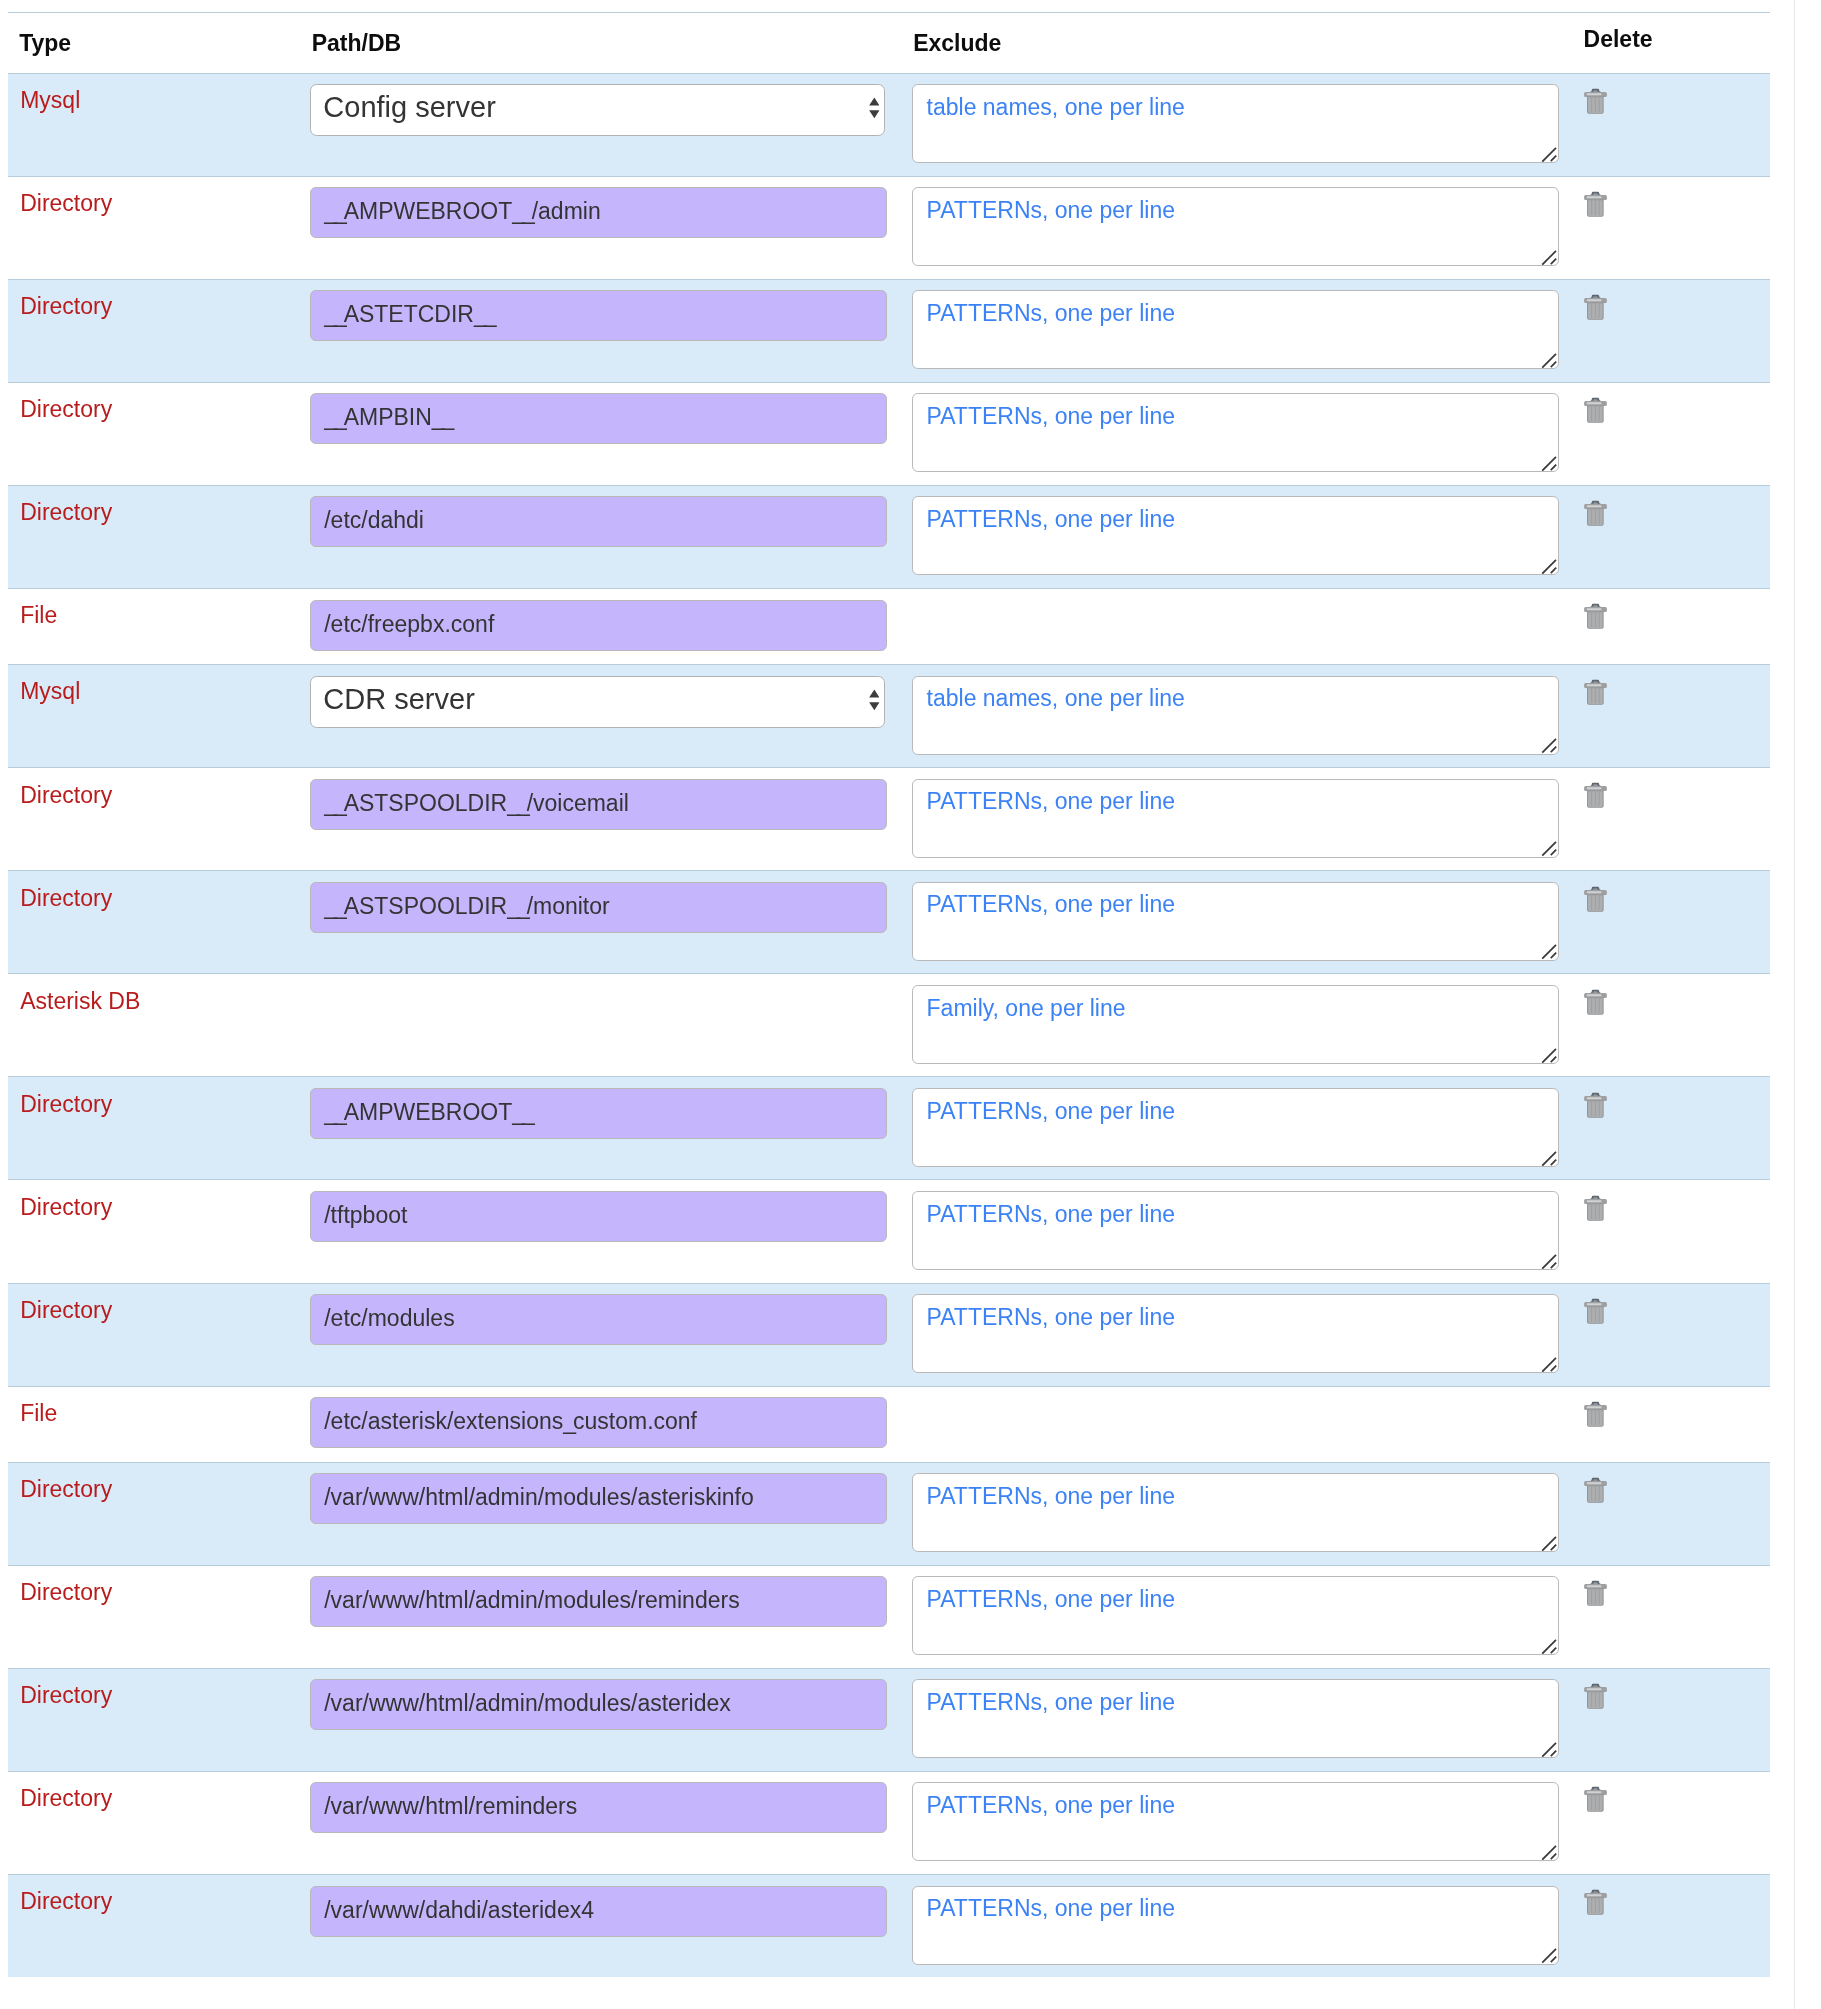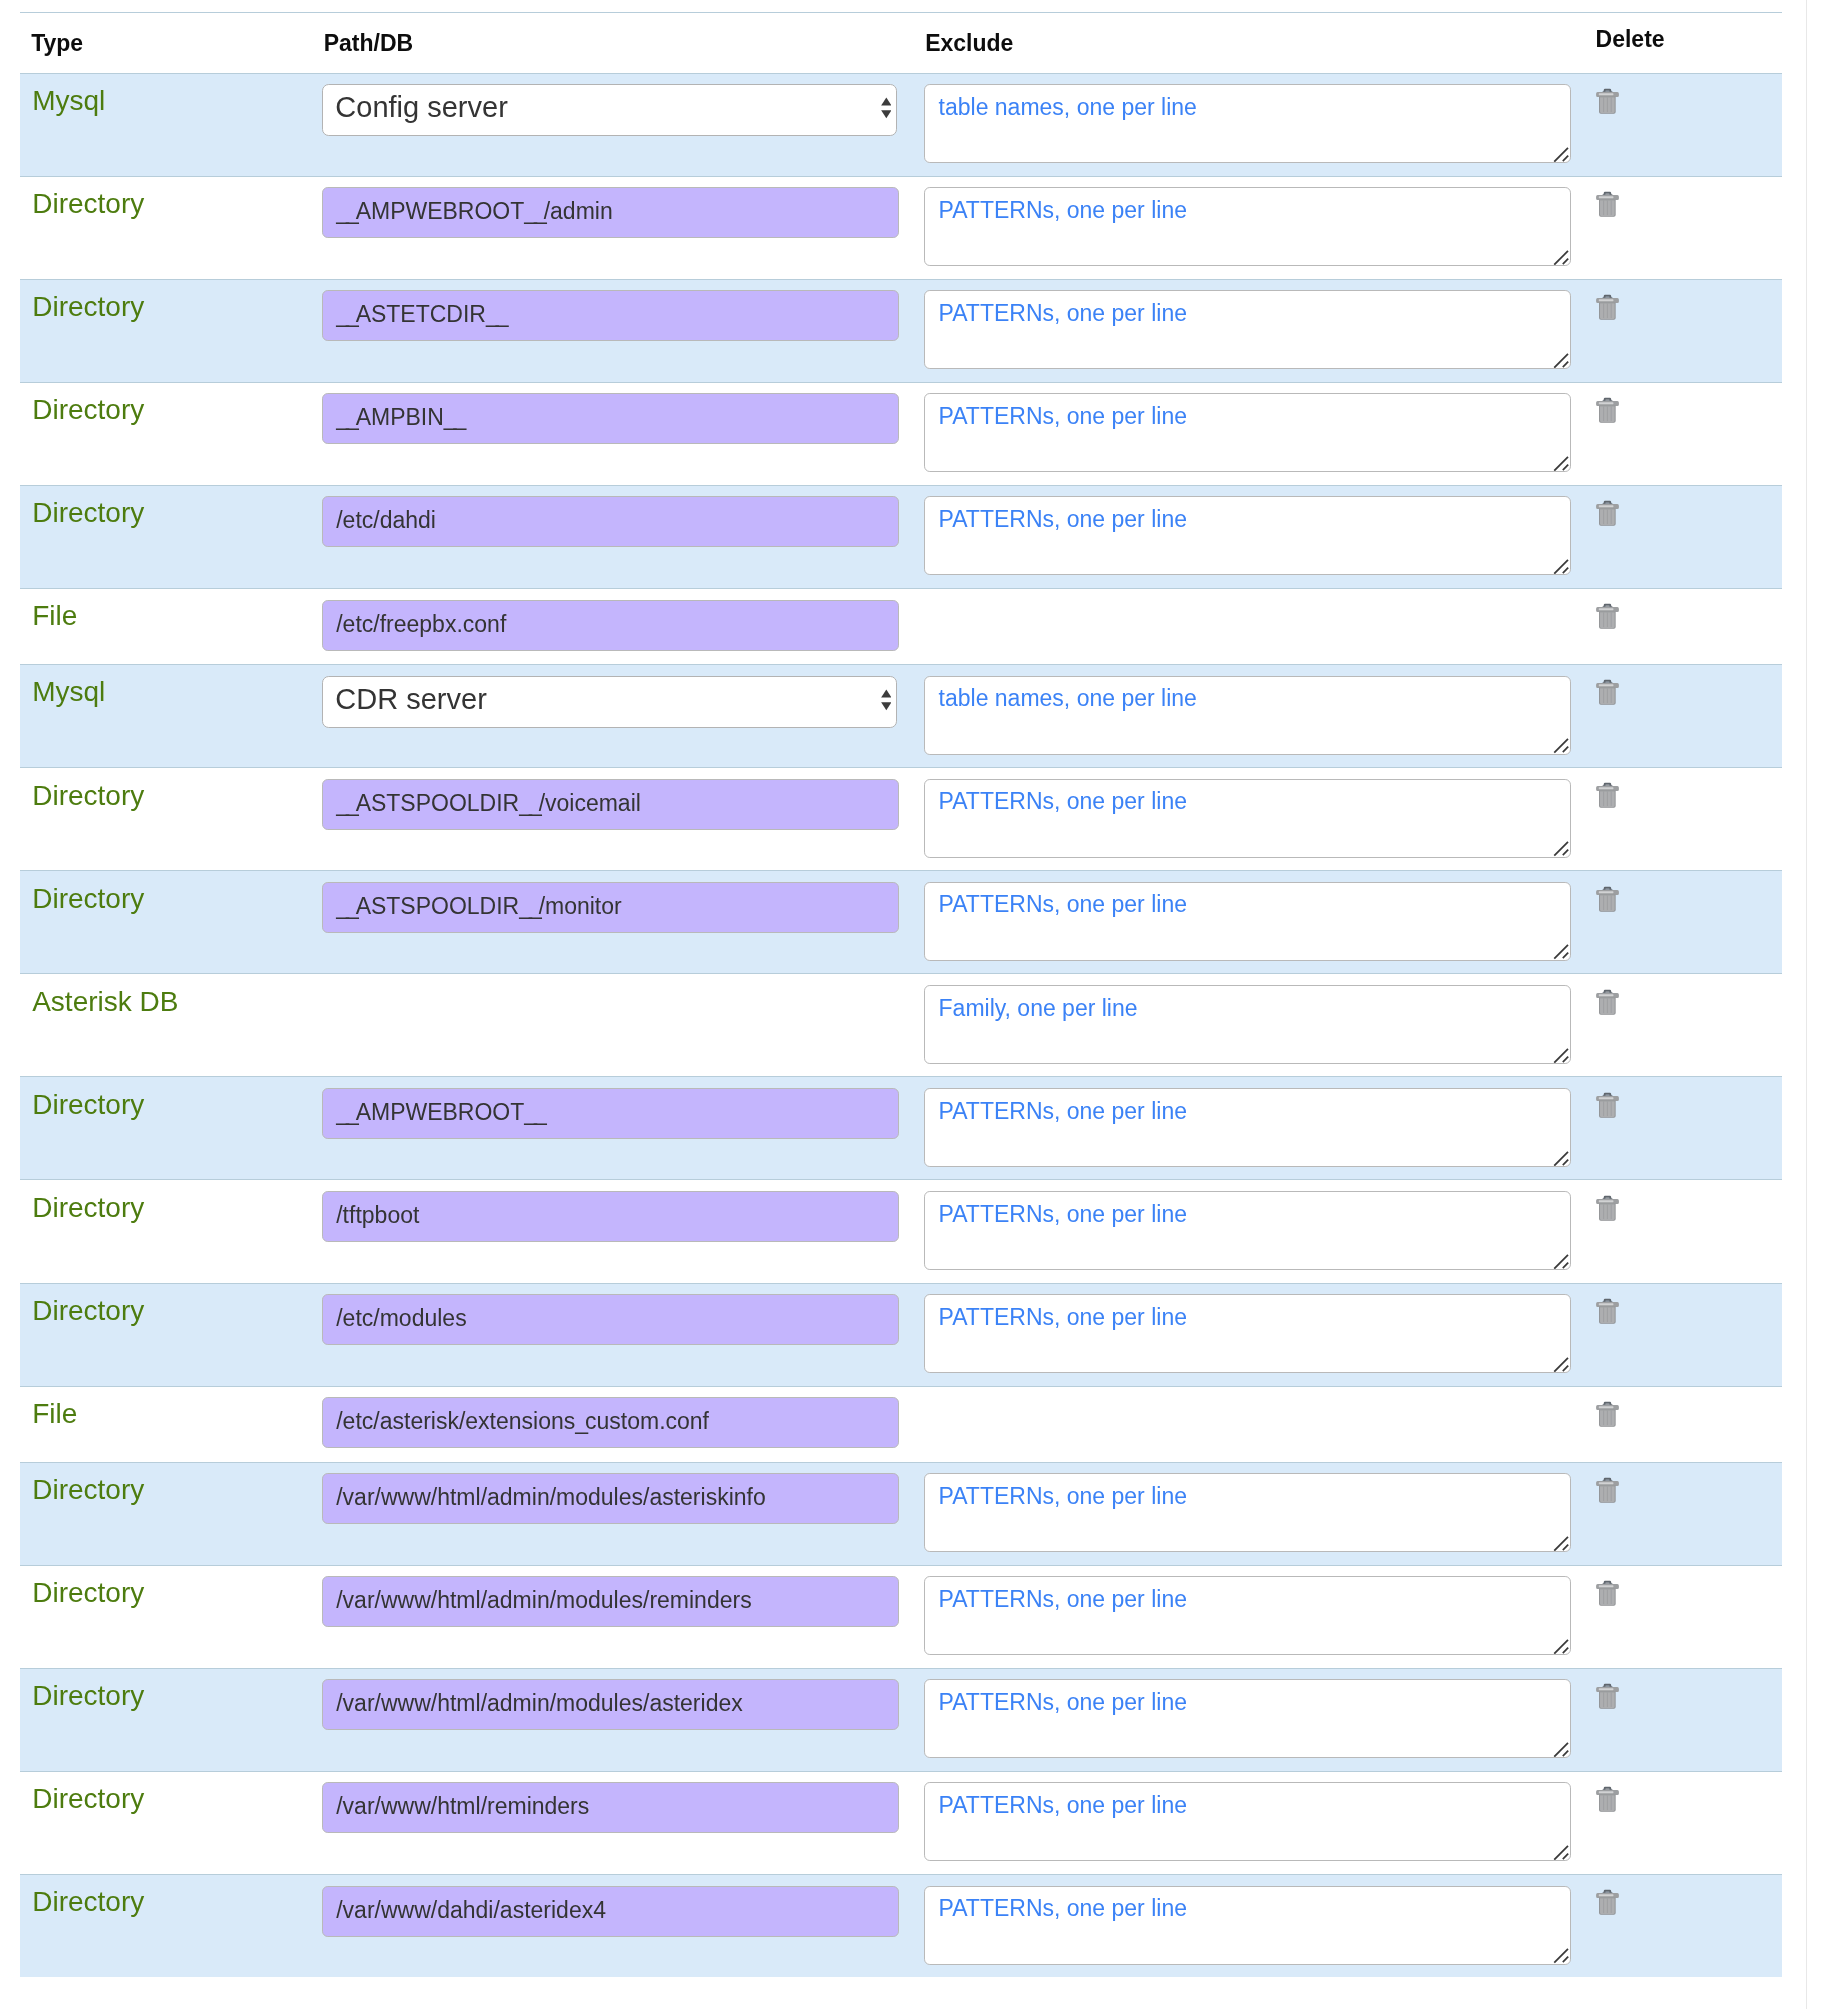--- a/index.html
+++ b/index.html
@@ -1,34 +1,34 @@
 <!DOCTYPE html>
 <html><head>
 <meta charset="utf-8">
 <title>Backup Items</title>
 <style>
   html, body { margin:0; padding:0; background:#ffffff; }
   body { font-family:"Liberation Sans", sans-serif; }
   .page { position:relative; width:1821px; height:2010px; overflow:hidden; background:#ffffff; }
-  .panel { position:absolute; left:12px; top:0; width:1795px; height:2010px; box-sizing:border-box;
+  .panel { position:absolute; left:0; top:0; width:1795px; height:2010px; box-sizing:border-box;
            border-right:1.9px solid #e8e8e8; }
   table.grid { border-collapse:collapse; width:1762px; margin:11.5px 0 0 7.7px; table-layout:fixed; }
   table.grid tr { border-top:1.9px solid #b7cdda; }
   table.grid tr.hdr-row { border-top:1.9px solid #b7cdda; }
   table.grid tr.alt { background:#d9eaf9; }
   table.grid th { text-align:left; font-size:23px; font-weight:bold; color:#0d0d0d;
                   height:51px; vertical-align:middle; padding:1px 0 0 0; }
   table.grid td { vertical-align:top; padding:0; }
 
   table.grid th.th-type { padding:1px 0 0 11.5px; }
   table.grid th.th-path { padding:1px 0 0 1.9px; }
   table.grid th.th-excl { padding:1px 0 0 1px; }
   table.grid th.th-del  { padding:1px 0 8px 0px; text-indent:-1px; }
 
-  table.grid td.cell-type { padding:11.5px 0 0 12.5px; font-size:28px; color:#4d7c0f; line-height:31px; }
+  table.grid td.cell-type { padding:11.5px 0 0 12.5px; font-size:23px; color:#b91c1c; line-height:31px; }
   table.grid td.cell-ctl  { padding:10.6px 0 13.4px 0; }
   table.grid td.cell-excl { padding:10.6px 0 12.5px 0; }
   table.grid td.cell-del  { padding:14.4px 0 0 0; }
 
   .ctl-input {
      box-sizing:border-box; width:577px; height:51px;
      border:1.9px solid #b9b9b9; border-radius:5.8px; background:#c4b5fd;
      font-size:23px; color:#343434; padding:0 7.7px 0 13.4px; line-height:47px;
      white-space:nowrap; overflow:hidden; }
   .ctl-select {

